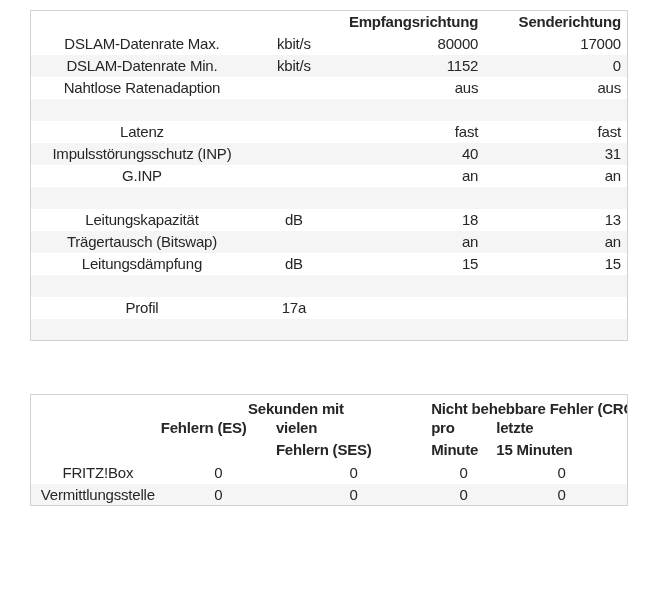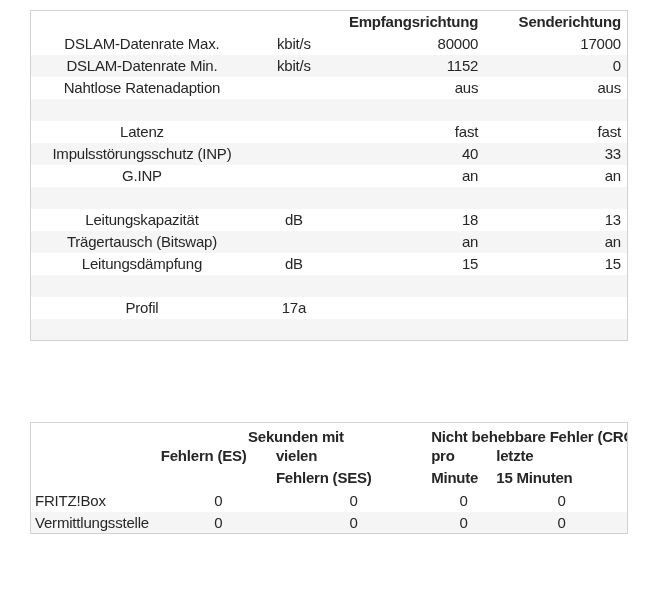--- a/index.html
+++ b/index.html
@@ -38,27 +38,27 @@
   #dsl-table .c2 { width: 90px;  }
   #dsl-table .c3 { width: 140px; }
   #dsl-table .c4 { width: 148px; }
   #dsl-table td.label { text-align: center; padding-left: 4px; }
   #dsl-table td.unit  { text-align: center; margin-left: 14px; }
   #dsl-table td.rx, #dsl-table th.rx { text-align: right; padding-right: 1px; }
   #dsl-table td.tx, #dsl-table th.tx { text-align: right; padding-right: 6px; }
   #dsl-table tbody tr:nth-child(even) { background: #f5f5f5; }
 
   
-  #err-table { margin-top: 81px; }
+  #err-table { margin-top: 53px; }
   #err-table .e1 { width: 130px; }
   #err-table .e2 { width: 115px; }
   #err-table .e3 { width: 155px; }
   #err-table .e4 { width: 65px;  }
   #err-table .e5 { width: 131px; }
-  #err-table td.label { text-align: left; padding-left: 4px; }
+  #err-table td.label { text-align: center; padding-left: 4px; }
   #err-table td.num, #err-table th.num { text-align: center; }
   #err-table th.group { text-align: center; height: 22px; vertical-align: bottom; }
   #err-table th.colhead { text-align: left; height: 45px; vertical-align: top; }
   #err-table th.colhead .ln { display: block; line-height: 22px; height: 22px; }
   #err-table tbody tr:nth-child(even) { background: #f5f5f5; }
 </style>
 </head>
 <body>
 
 <div class="page">
@@ -106,21 +106,21 @@
       <tr>
         <td class="label">Latenz</td>
         <td class="unit"></td>
         <td class="rx">fast</td>
         <td class="tx">fast</td>
       </tr>
       <tr>
         <td class="label">Impulsstörungsschutz (INP)</td>
         <td class="unit"></td>
         <td class="rx">40</td>
-        <td class="tx">33</td>
+        <td class="tx">31</td>
       </tr>
       <tr>
         <td class="label">G.INP</td>
         <td class="unit"></td>
         <td class="rx">an</td>
         <td class="tx">an</td>
       </tr>
       <tr>
         <td class="label"></td>
         <td class="unit"></td>

